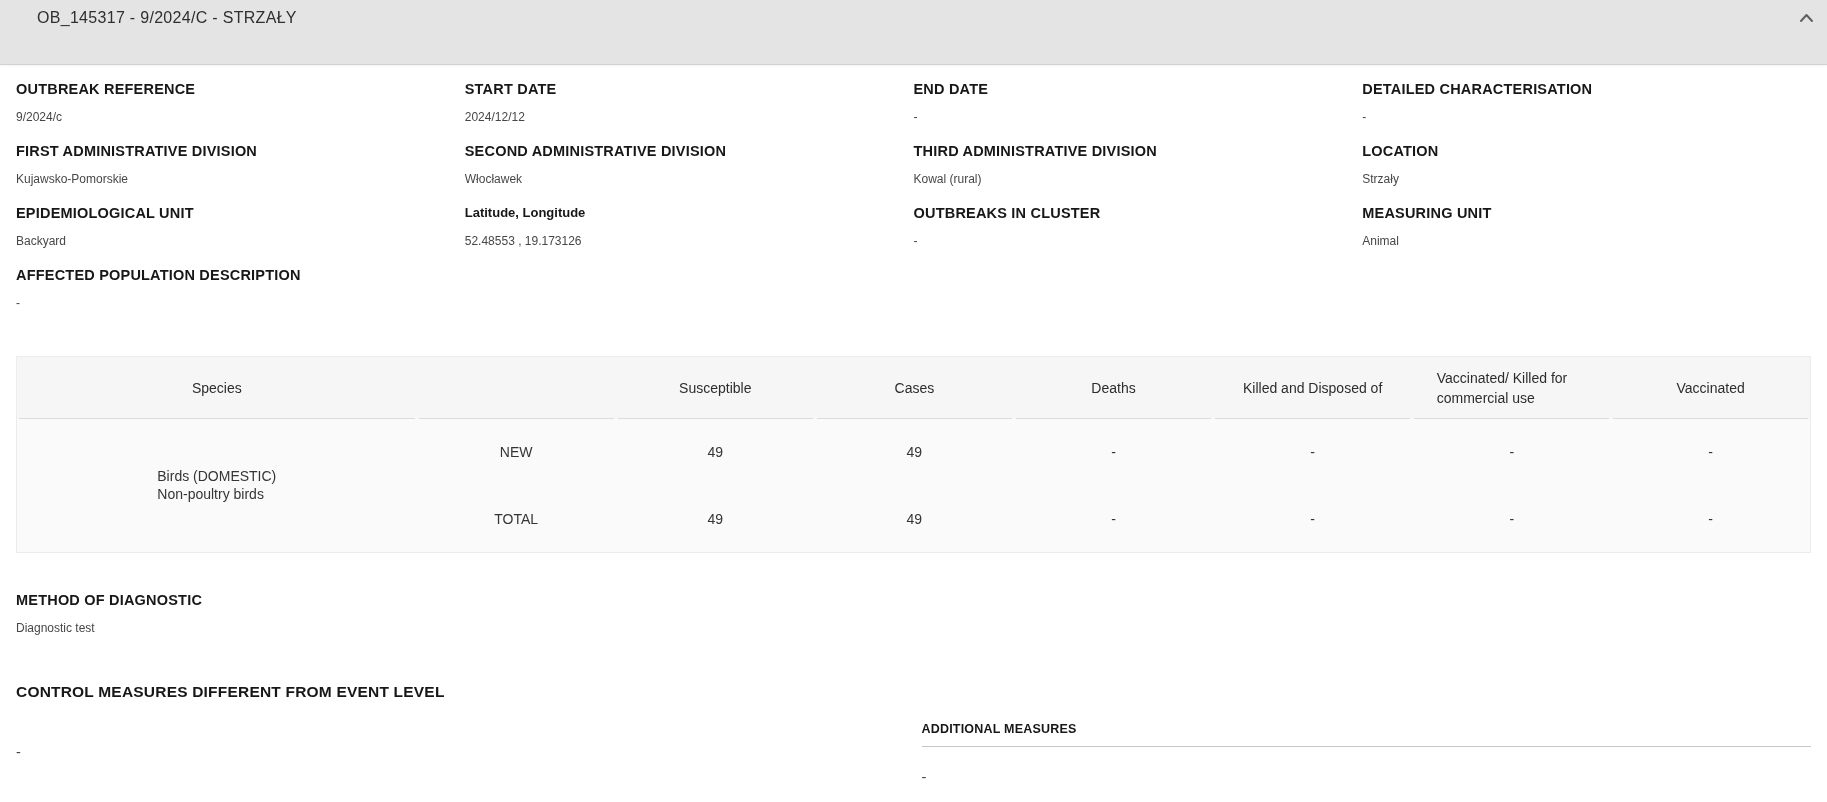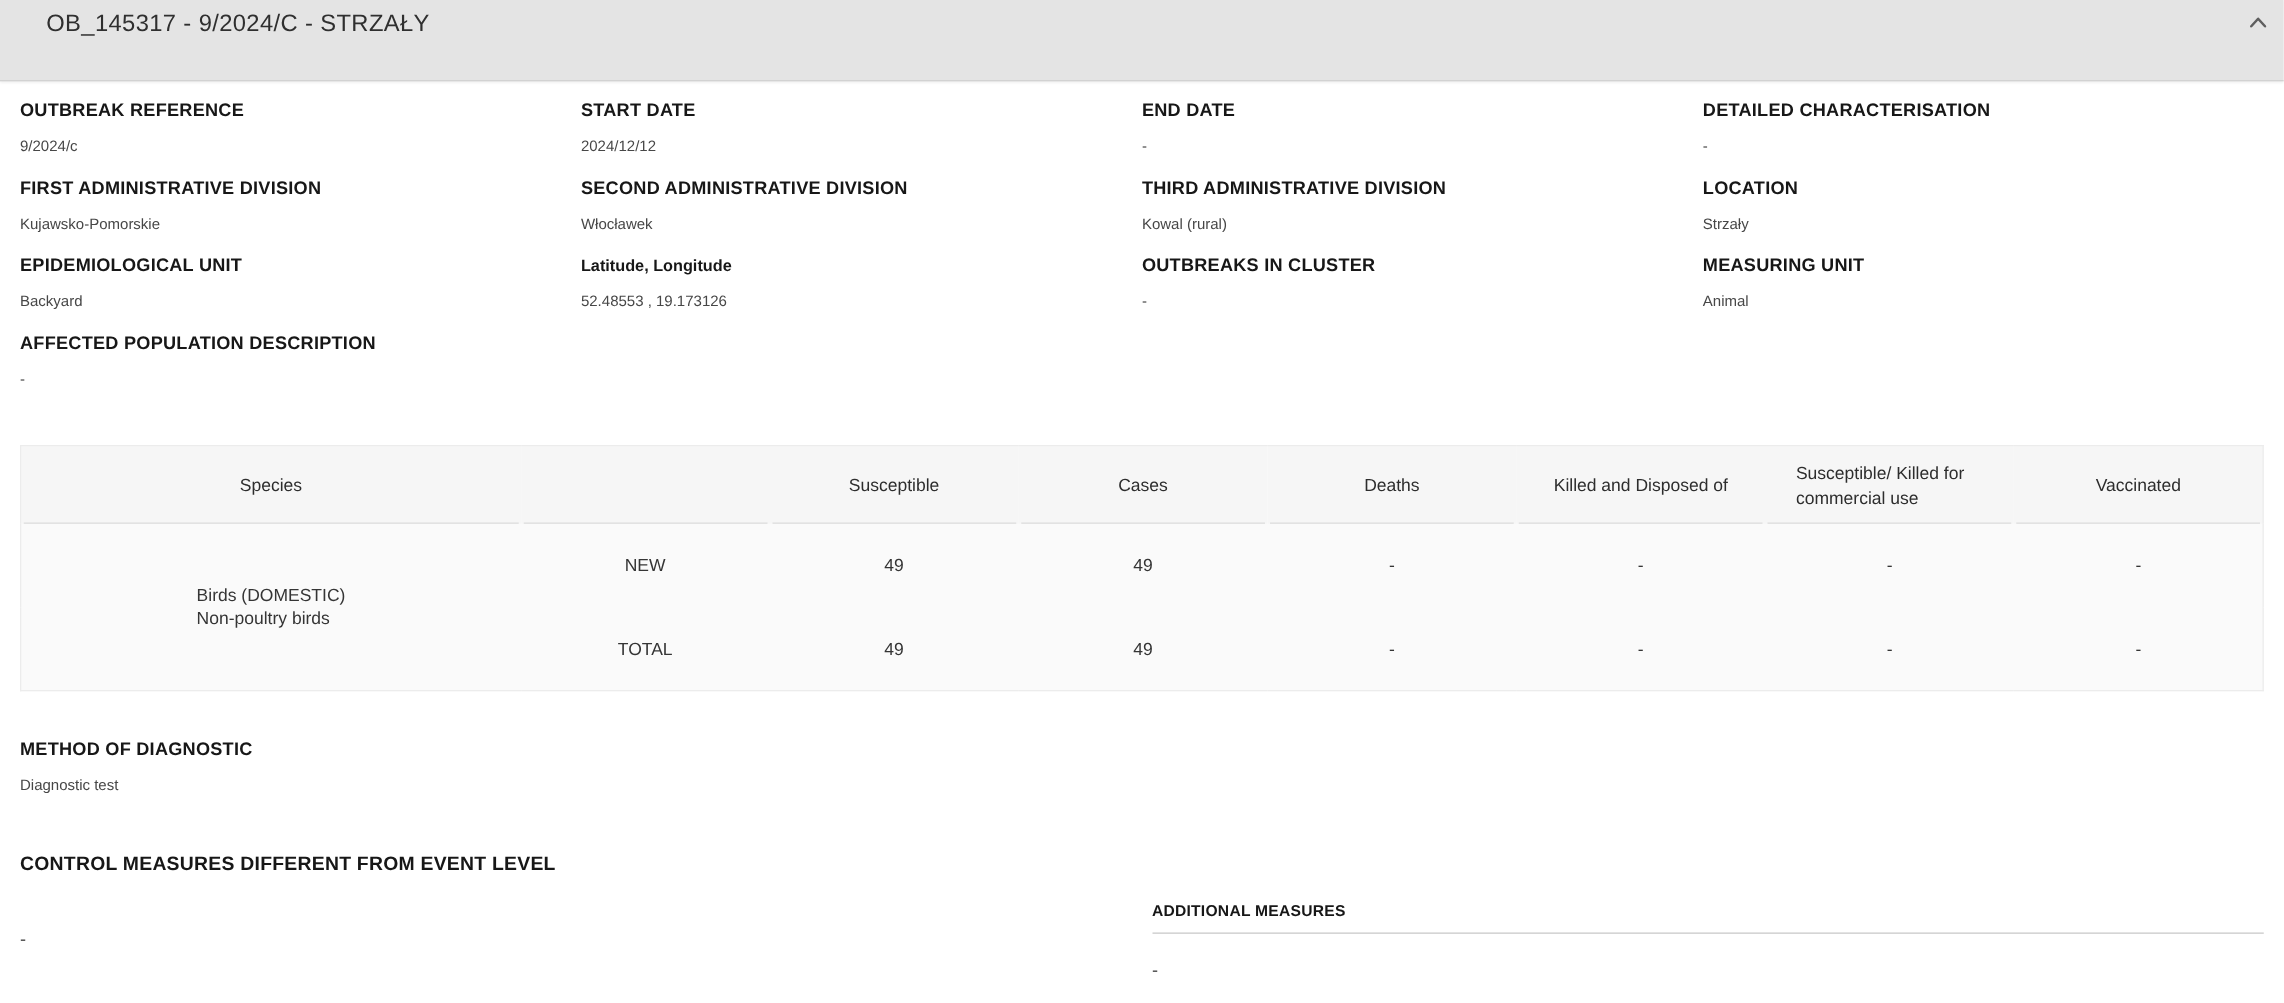--- a/index.html
+++ b/index.html
@@ -14,21 +14,21 @@
   .panel-header {
     position: relative;
     height: 65px;
     background: #e4e4e4;
     border-bottom: 1px solid #d2d2d2;
     box-shadow: 0 1px 2px rgba(0,0,0,0.06);
     cursor: pointer;
   }
   .panel-title {
     position: absolute; left: 37px; top: 9px;
-    font-size: 19px; font-weight: 500; color: #2f2f2f;
+    font-size: 16px; font-weight: 500; color: #2f2f2f;
     letter-spacing: 0.3px;
   }
   .collapse-btn {
     position: absolute; right: 10px; top: 7px;
     background: none; border: none; cursor: pointer;
     width: 22px; height: 22px; display: flex; align-items: center; justify-content: center;
   }
 
   
   .content { padding: 14px 16px 0 16px; }
@@ -190,21 +190,21 @@
         </colgroup>
         <thead>
           <tr>
             <th>Species</th>
             <th></th>
             <th>Susceptible</th>
             <th>Cases</th>
             <th>Deaths</th>
             <th>Killed and Disposed of</th>
             <th>
-              <span class="th-wrap">Susceptible/ Killed for commercial use</span>
+              <span class="th-wrap">Vaccinated/ Killed for commercial use</span>
             </th>
             <th>Vaccinated</th>
           </tr>
         </thead>
         <tbody>
           <tr>
             <td class="species-cell" rowspan="2">
               <div class="species-block">
                 <div>Birds (DOMESTIC)</div>
                 <div>Non-poultry birds</div>

